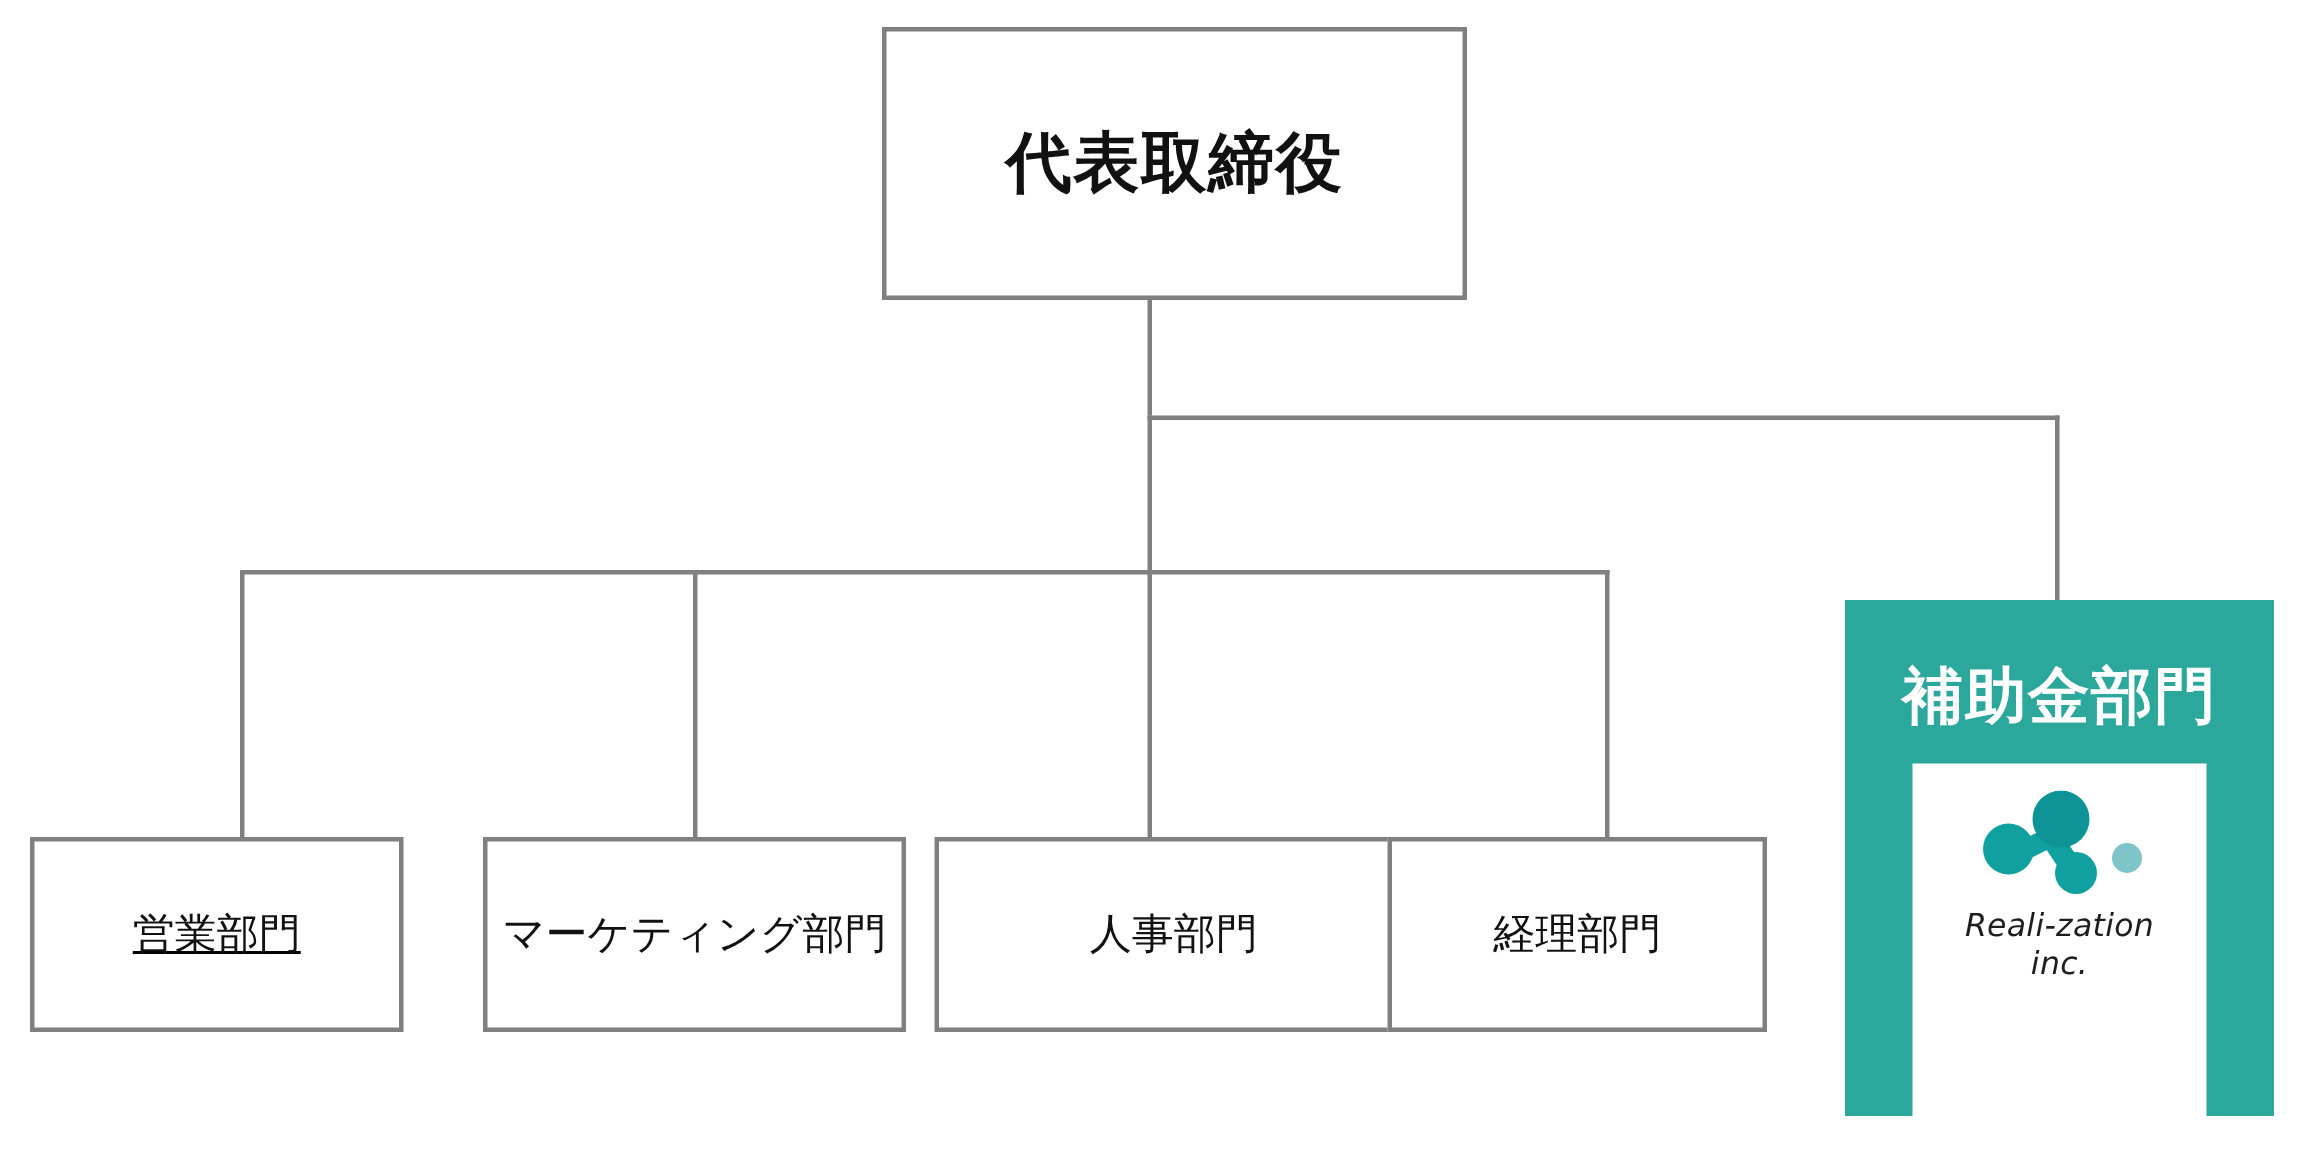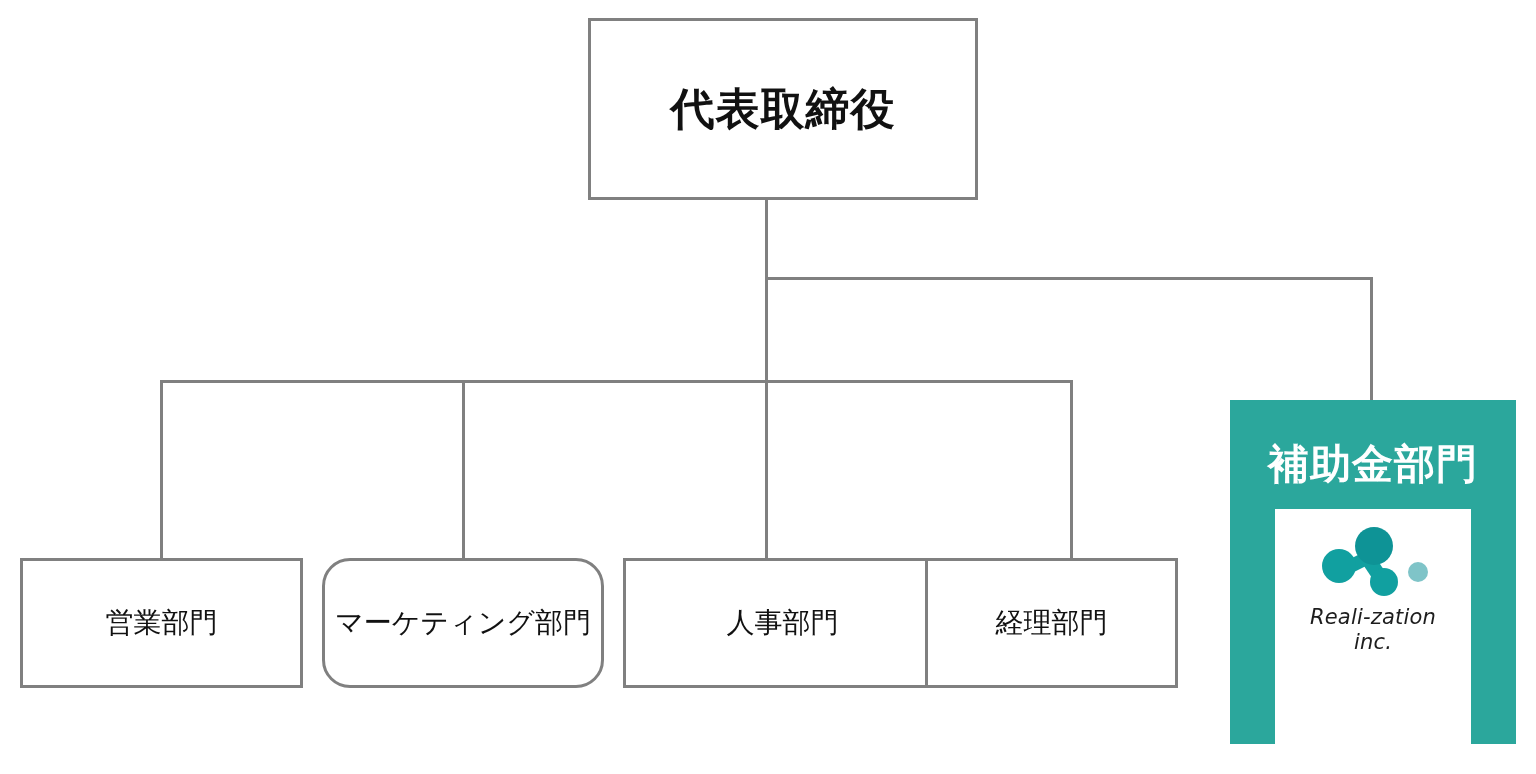--- a/index.html
+++ b/index.html
@@ -57,22 +57,22 @@
 
   
   .dept {
     top: 558px;
     height: 130px;
   }
   .dept .node-label {
     font-size: 28px;
     font-weight: normal;
   }
-  #node-dept-0 { left: 20px;  width: 283px; }
-  #node-dept-1 { left: 322px; width: 282px; border-radius: 28px; }
+  #node-dept-0 { left: 20px;  width: 249px; text-decoration: underline; }
+  #node-dept-1 { left: 322px; width: 282px; }
   #node-dept-2 { left: 623px; width: 319px; }
   #node-dept-3 { left: 925px; width: 253px; }
 
   
   #node-subsidy {
     position: absolute;
     left: 1230px;
     top: 400px;
     width: 286px;
     height: 344px;

